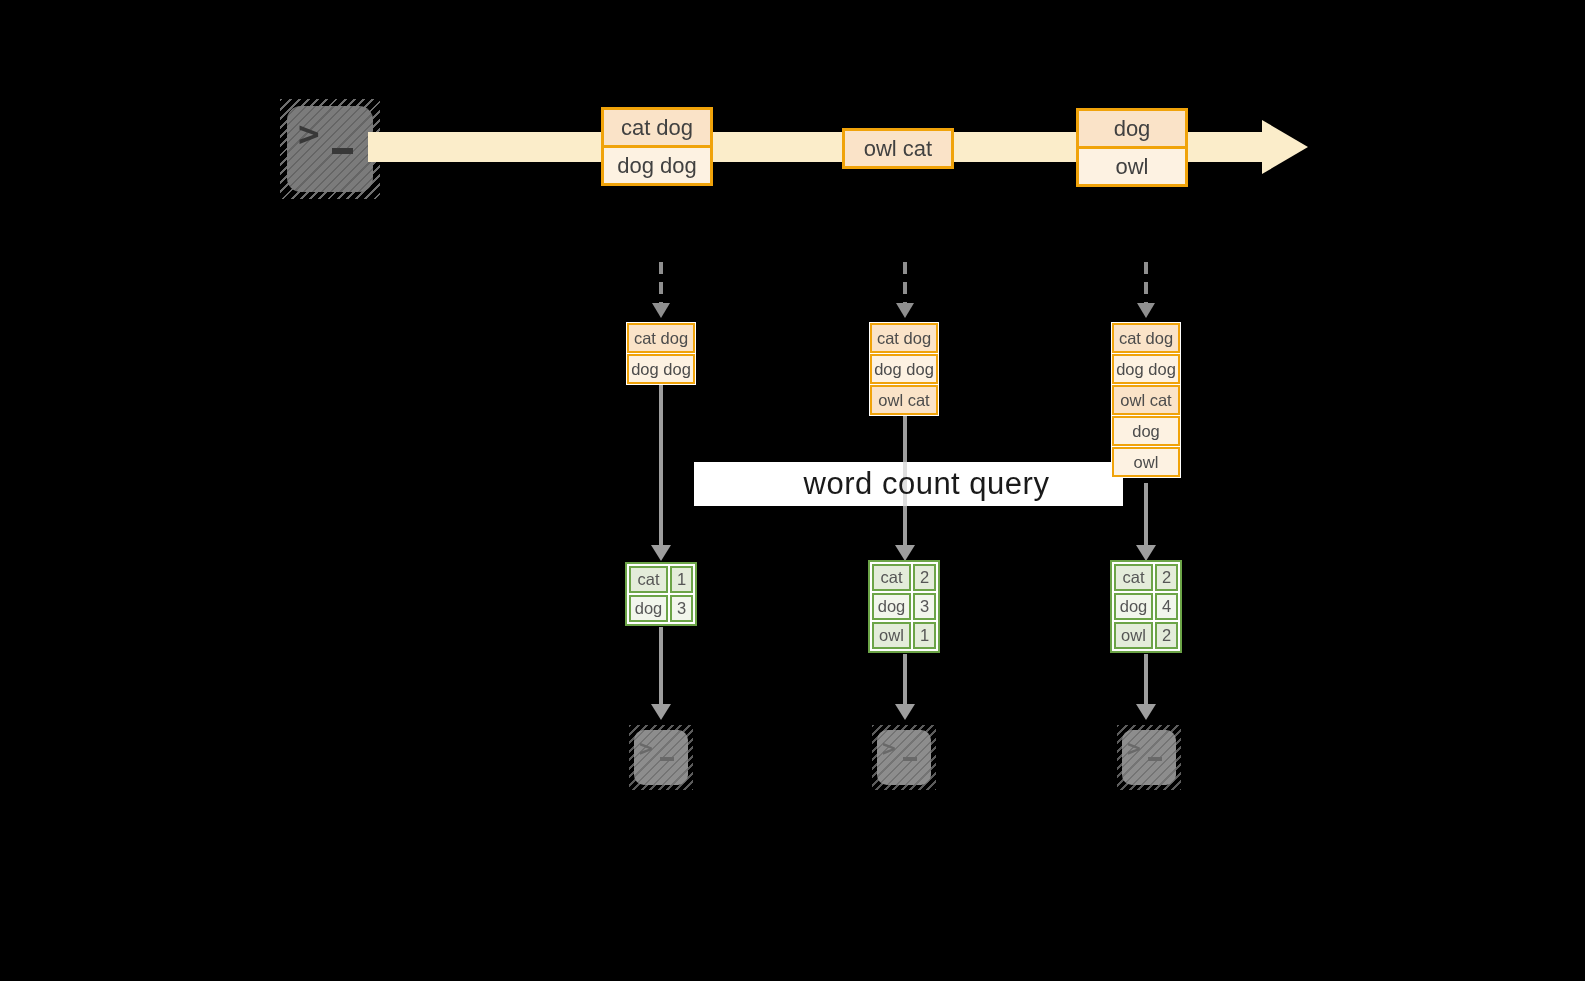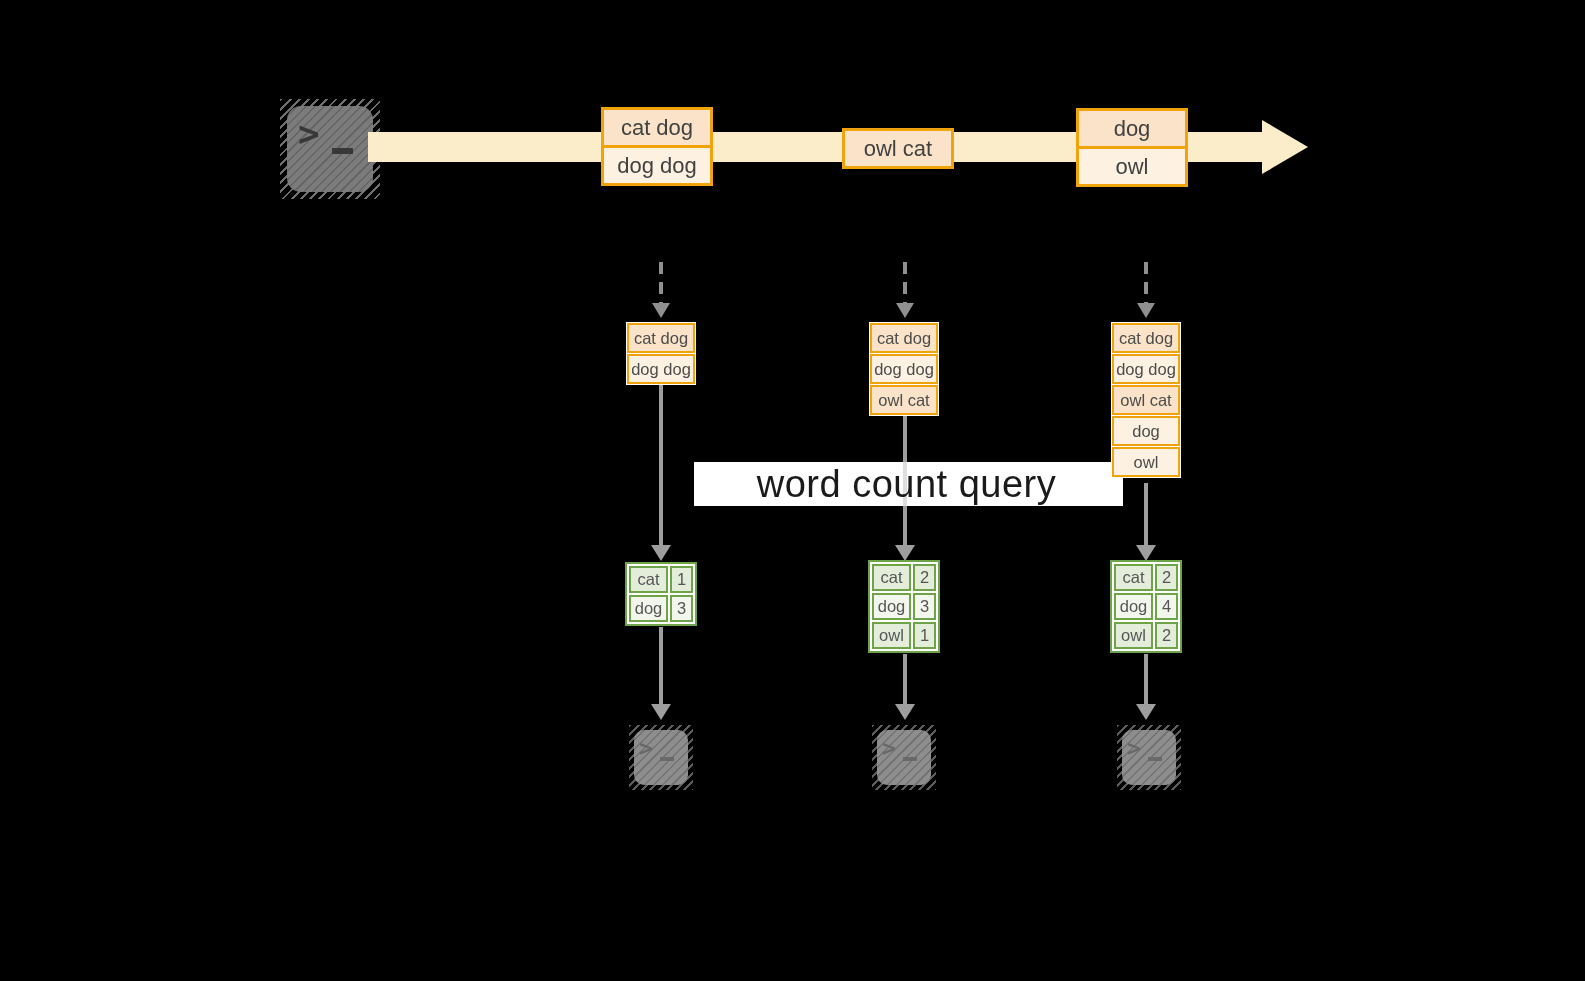--- a/index.html
+++ b/index.html
@@ -34,23 +34,23 @@
   
   .ostack{width:70px;background:#FFFFFF;padding:1px;display:flex;flex-direction:column;gap:1px;box-sizing:border-box;z-index:5;}
   .ocell{box-sizing:border-box;border:2.5px solid #F0A30A;height:30px;display:flex;align-items:center;justify-content:center;
     font-size:16.5px;color:#4C4C4C;}
   #stack-1{left:626px;top:322px;}
   #stack-2{left:869px;top:322px;}
   #stack-3{left:1111px;top:322px;}
 
   
   #query-band{left:694px;top:462px;width:429px;height:44px;background:#FFFFFF;z-index:2;}
-  #query-label{left:692px;top:462px;width:429px;height:44px;z-index:4;
+  #query-label{left:712px;top:462px;width:429px;height:44px;z-index:4;
     display:flex;align-items:center;justify-content:center;
-    font-size:38px;font-weight:300;color:#1A1A1A;letter-spacing:0.5px;}
+    font-size:31px;font-weight:300;color:#1A1A1A;letter-spacing:0.5px;}
 
   
   .gtable{background:#FFFFFF;border:2.5px solid #6CA447;padding:2px;box-sizing:border-box;width:72px;
     display:grid;grid-template-columns:39px 1fr;gap:2px;}
   .gcell{box-sizing:border-box;border:2px solid #6CA447;height:27px;display:flex;align-items:center;justify-content:center;
     font-size:16.5px;color:#565656;}
   #table-1{left:625px;top:562px;}
   #table-2{left:868px;top:560px;}
   #table-3{left:1110px;top:560px;}
 

